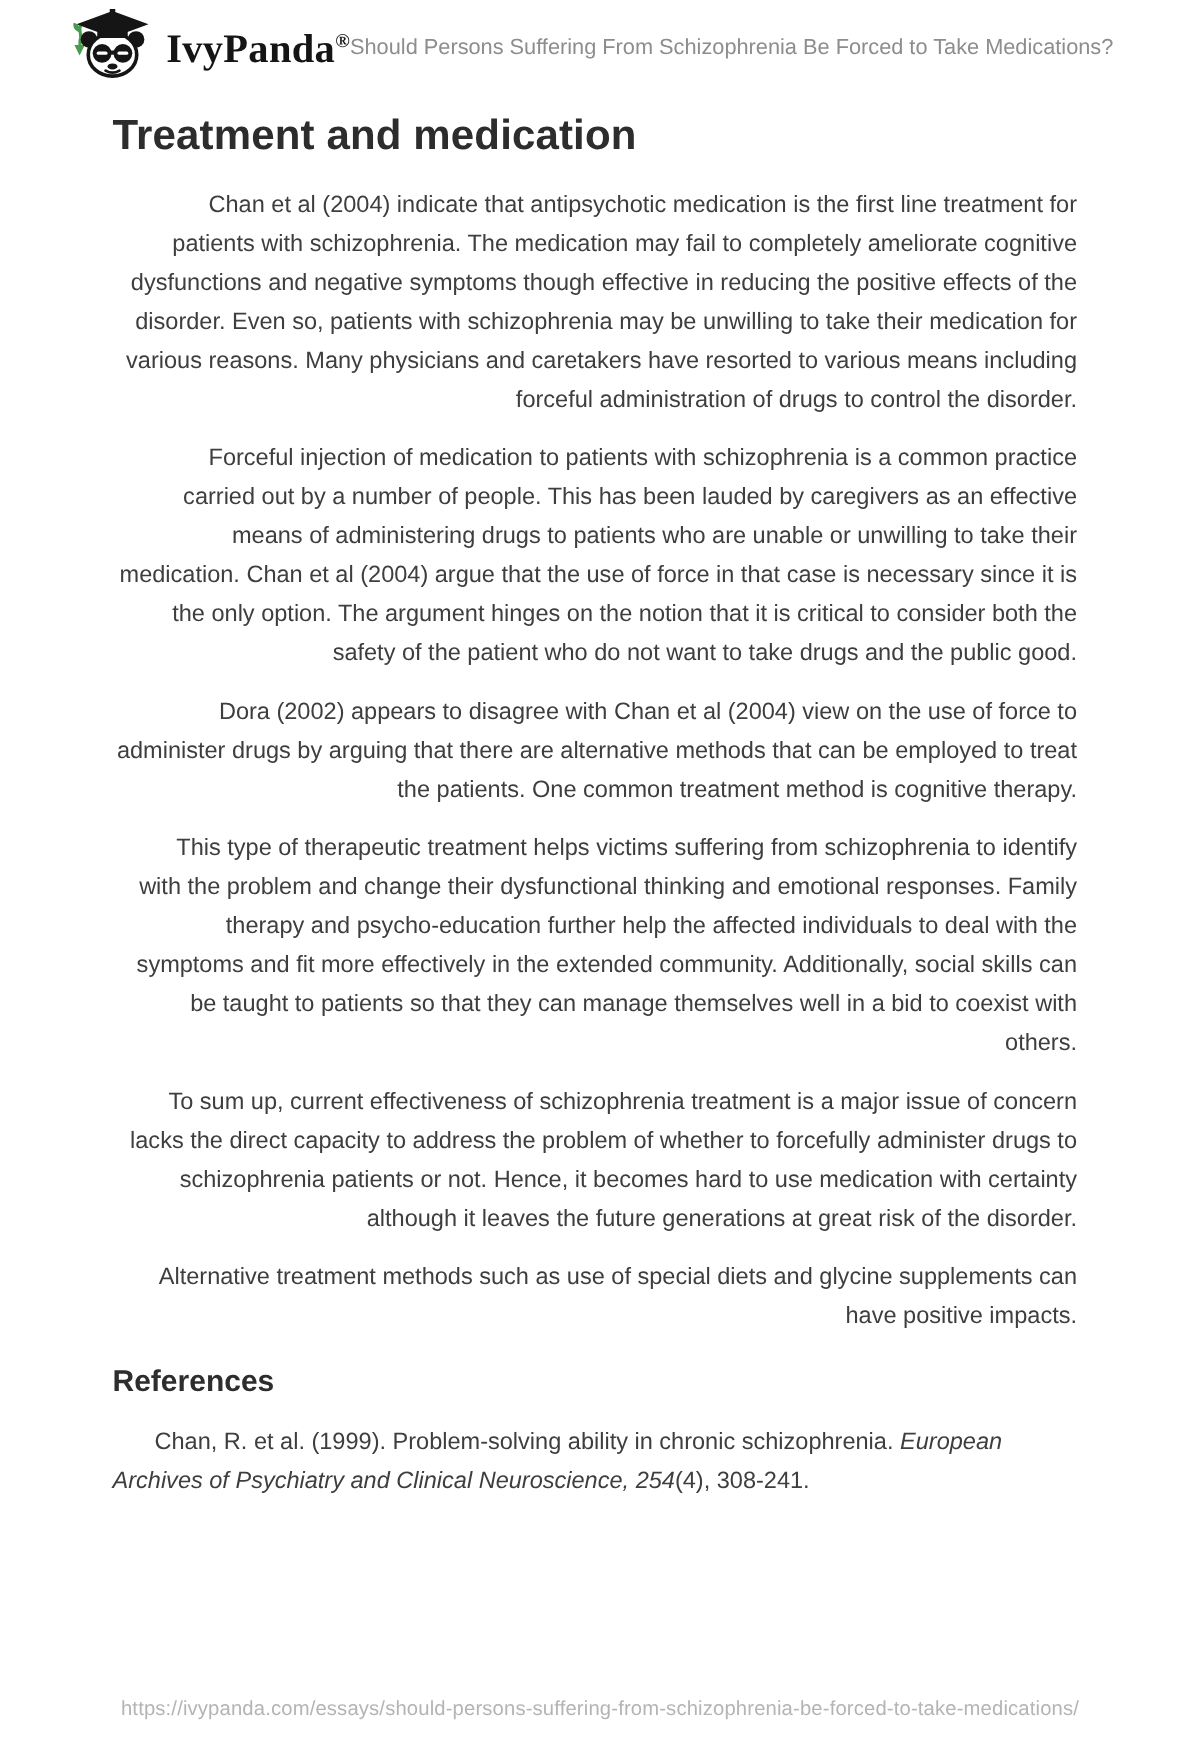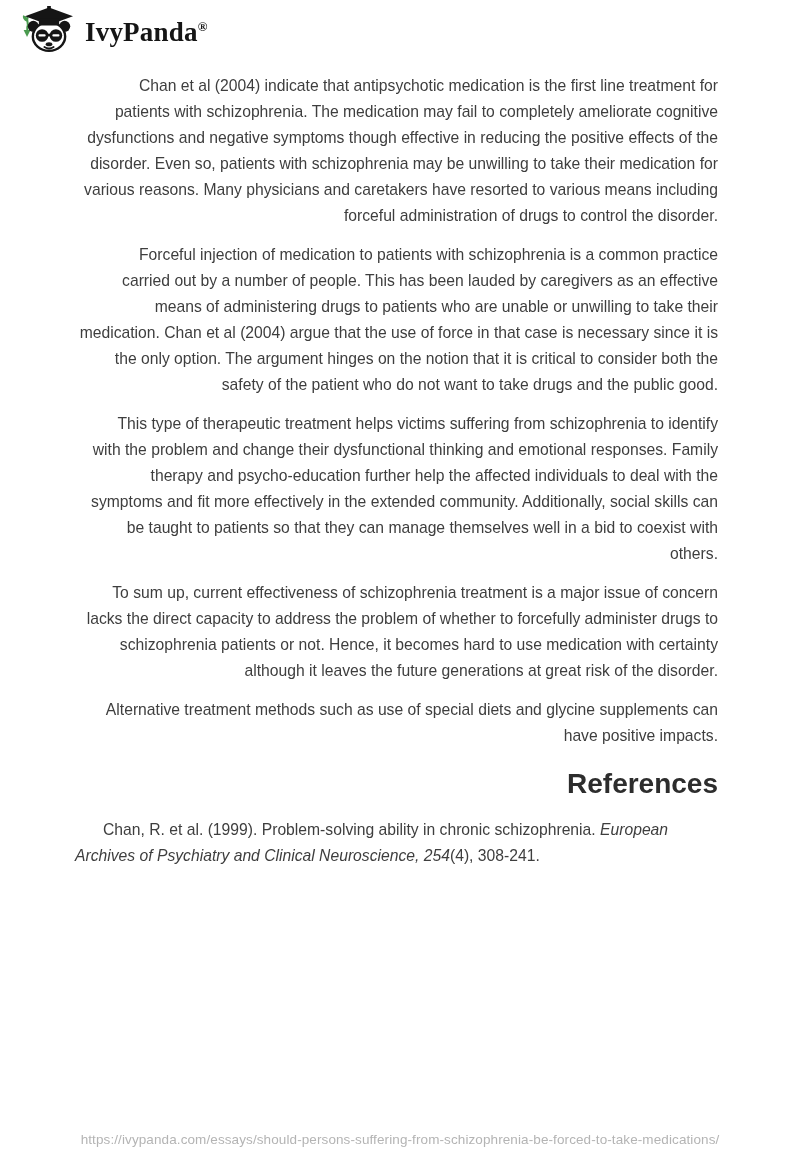--- a/index.html
+++ b/index.html
@@ -13,21 +13,21 @@
   *{margin:0;padding:0;box-sizing:border-box;}
   html,body{background:#fff;}
   body{
     width:800px;height:1160px;
     position:relative;overflow:hidden;
     font-family:"Liberation Sans",sans-serif;
     color:var(--body-text);
   }
   
   .page-header{
-    display:flex;align-items:center;justify-content:flex-start;
+    display:flex;align-items:center;justify-content:center;
     padding:8px 32px 0 20px;height:56px;
   }
   .logo-group{display:flex;align-items:center;gap:7px;}
   .logo-wordmark{
     font-family:"Liberation Serif",serif;
     font-weight:bold;font-size:27px;color:var(--logo-black);
     letter-spacing:.2px;white-space:nowrap;
   }
   .logo-reg{font-size:13px;vertical-align:10px;font-weight:bold;}
   .doc-title{
@@ -37,22 +37,22 @@
   
   .content{
     padding:17px 82px 0 75px; 
   }
   h1.section-heading{
     font-size:28px;font-weight:bold;color:var(--heading-text);
     line-height:1.2;margin:0 0 17px 0;
     letter-spacing:.1px;
   }
   h1.references-heading{
-    font-size:28px;font-weight:bold;color:var(--heading-text);
-    line-height:1.2;margin:18px 0 16px 0;text-align:right;
+    font-size:20px;font-weight:bold;color:var(--heading-text);
+    line-height:1.2;margin:18px 0 16px 0;
   }
   p.body-paragraph{
     font-size:15.7px;line-height:26px;color:var(--body-text);
     text-indent:28px;margin:0 0 13px 0;
     text-align:right;
   }
   p.reference-entry{
     font-size:15.7px;line-height:26px;color:var(--body-text);
     text-indent:28px;margin:0 0 13px 0;
   }
@@ -95,26 +95,29 @@
         <rect x="27.5" y="30" width="7" height="3" fill="var(--logo-black)"></rect>
         <rect x="19.6" y="30.7" width="7.8" height="2.4" rx="1.2" fill="#ffffff"></rect>
         <rect x="34.6" y="30.7" width="7.8" height="2.4" rx="1.2" fill="#ffffff"></rect>
 
         <ellipse cx="31" cy="41.5" rx="3.6" ry="2.2" fill="var(--logo-black)"></ellipse>
         <path d="M26 44.5 Q31 47.5 36 44.5" stroke="var(--logo-black)" stroke-width="2" fill="none" stroke-linecap="round"></path>
       </svg>
     </span>
     <span class="logo-wordmark"><span>IvyPanda</span><span class="logo-reg">®</span></span>
   </div>
+  <div class="doc-title">Should Persons Suffering From Schizophrenia Be Forced to Take Medications?</div>
 </header>
 
 <main class="content">
+  <h1 class="section-heading">Treatment and medication</h1>
 
   <p class="body-paragraph">Chan et al (2004) indicate that antipsychotic medication is the first line treatment for patients with schizophrenia. The medication may fail to completely ameliorate cognitive dysfunctions and negative symptoms though effective in reducing the positive effects of the disorder. Even so, patients with schizophrenia may be unwilling to take their medication for various reasons. Many physicians and caretakers have resorted to various means including forceful administration of drugs to control the disorder.</p>
   <p class="body-paragraph">Forceful injection of medication to patients with schizophrenia is a common practice carried out by a number of people. This has been lauded by caregivers as an effective means of administering drugs to patients who are unable or unwilling to take their medication. Chan et al (2004) argue that the use of force in that case is necessary since it is the only option. The argument hinges on the notion that it is critical to consider both the safety of the patient who do not want to take drugs and the public good.</p>
+  <p class="body-paragraph">Dora (2002) appears to disagree with Chan et al (2004) view on the use of force to administer drugs by arguing that there are alternative methods that can be employed to treat the patients. One common treatment method is cognitive therapy.</p>
   <p class="body-paragraph">This type of therapeutic treatment helps victims suffering from schizophrenia to identify with the problem and change their dysfunctional thinking and emotional responses. Family therapy and psycho-education further help the affected individuals to deal with the symptoms and fit more effectively in the extended community. Additionally, social skills can be taught to patients so that they can manage themselves well in a bid to coexist with others.</p>
   <p class="body-paragraph">To sum up, current effectiveness of schizophrenia treatment is a major issue of concern lacks the direct capacity to address the problem of whether to forcefully administer drugs to schizophrenia patients or not. Hence, it becomes hard to use medication with certainty although it leaves the future generations at great risk of the disorder.</p>
   <p class="body-paragraph">Alternative treatment methods such as use of special diets and glycine supplements can have positive impacts.</p>
 
   <h1 class="references-heading">References</h1>
 
   <p class="reference-entry"><span>Chan, R. et al. (1999). Problem-solving ability in chronic schizophrenia. </span><em>European Archives of Psychiatry and Clinical Neuroscience, 254</em><span>(4), 308-241.</span></p>
 </main>
 
 <footer class="page-footer">

